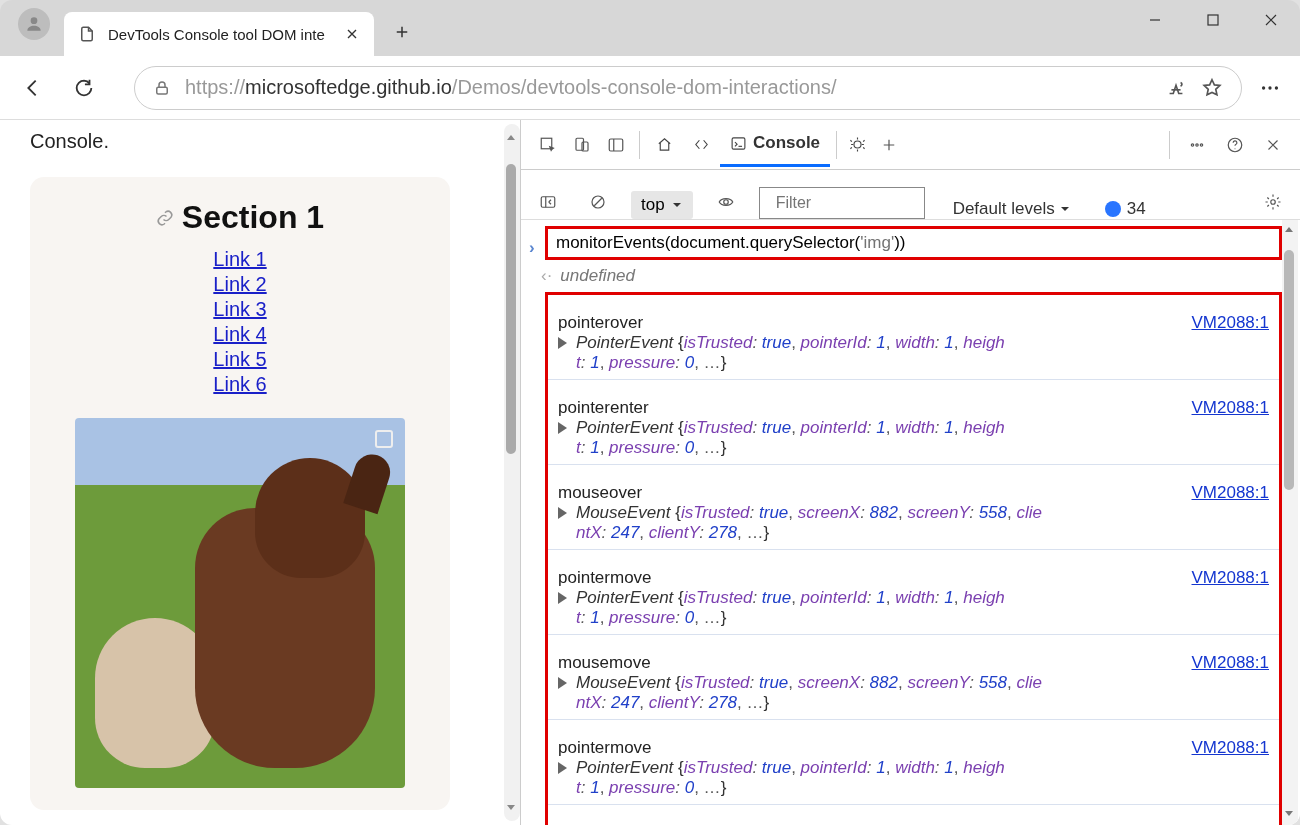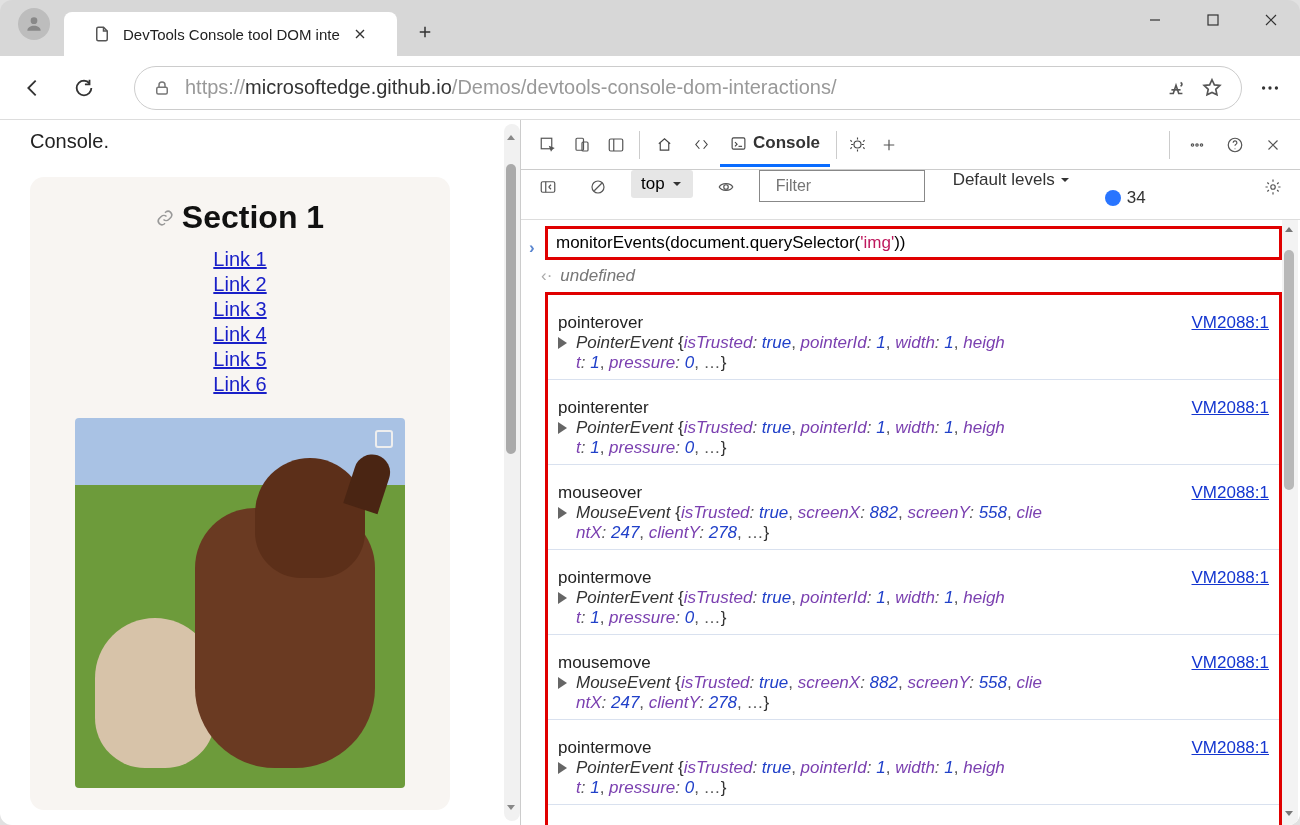--- a/index.html
+++ b/index.html
@@ -2,21 +2,21 @@
 <html><head>
 <meta charset="utf-8">
 <style>
 * { box-sizing: border-box; margin: 0; padding: 0; font-family: "Segoe UI", Arial, sans-serif; }
 body { width: 1300px; height: 825px; background: #e1e1e1; overflow: hidden; position: relative; border-radius: 12px; }
 
 
 .title-bar { height: 56px; background: #d7d7d7; display: flex; align-items: flex-end; padding-left: 12px; }
 .profile { width: 32px; height: 32px; background: #bdbdbd; border-radius: 50%; margin: 0 14px 16px 6px; display:flex; align-items:center; justify-content:center; }
 .profile svg { width:20px; height:20px; fill:#888; }
-.tab { height: 44px; background: #fff; border-radius: 8px 8px 0 0; display: flex; align-items: center; padding: 0 29px; gap: 12px; min-width: 310px; box-shadow: 0 -4px 0 0 #fff inset; }
+.tab { height: 44px; background: #fff; border-radius: 8px 8px 0 0; display: flex; align-items: center; padding: 0 14px; gap: 12px; min-width: 310px; box-shadow: 0 -4px 0 0 #fff inset; }
 .tab-icon { width:18px; height:18px; }
 .tab-title { font-size: 15px; color: #222; flex:1; white-space:nowrap; overflow:hidden; text-overflow:ellipsis; }
 .tab-close { width:16px; height:16px; color:#444; cursor:pointer; }
 .new-tab { width:36px; height:36px; display:flex; align-items:center; justify-content:center; margin-left: 10px; margin-bottom: 6px; border-radius:4px; cursor:pointer; }
 .win-btns { position:absolute; right:0; top:0; height:40px; display:flex; }
 .win-btn { width:58px; height:40px; display:flex; align-items:center; justify-content:center; cursor:pointer; }
 .win-btn svg { width:14px; height:14px; stroke:#333; stroke-width:1.2; fill:none; }
 
 .toolbar { height: 64px; background: #fff; display: flex; align-items: center; padding: 0 10px; gap: 8px; border-bottom: 1px solid #ddd; }
 .nav-btn { width:44px; height:44px; display:flex; align-items:center; justify-content:center; border-radius:6px; cursor:pointer; }
@@ -54,38 +54,38 @@
 
 .devtools { flex:1; position:relative; height:100%; border-left:1px solid #ccc; background:#fff; display:flex; flex-direction:column; }
 .dt-tabs { height:50px; border-bottom:1px solid #ccc; display:flex; align-items:center; padding:0 10px; }
 .dt-iconbtn { width:34px; height:34px; border-radius:4px; display:flex; align-items:center; justify-content:center; cursor:pointer; }
 .dt-iconbtn svg { width:18px; height:18px; stroke:#555; stroke-width:1.6; fill:none; }
 .dt-sep { width:1px; height:28px; background:#ccc; margin:0 6px; }
 .dt-tab { height:44px; padding:0 10px; display:flex; align-items:center; gap:6px; font-size:17px; color:#333; cursor:pointer; }
 .dt-tab.active { border-bottom:3px solid #0a6cff; font-weight:600; }
 .dt-tab svg { width:17px; height:17px; stroke:#444; stroke-width:1.6; fill:none; }
 .dt-right { margin-left:auto; display:flex; align-items:center; gap:4px; }
-.dt-options { height:50px; border-bottom:1px solid #ddd; display:flex; align-items:flex-start; padding:0 10px; gap:16px; }
+.dt-options { height:50px; border-bottom:1px solid #ddd; display:flex; align-items:flex-end; padding:0 10px; gap:16px; }
 .dt-top-select { background:#e6e6e6; padding:4px 10px; border-radius:3px; display:flex; align-items:center; gap:6px; font-size:17px; cursor:pointer; }
 .filter-box { width:166px; height:32px; border:1px solid #888; padding:0 16px; font-size:16px; color:#888; outline:none; }
 .levels { font-size:17px; color:#333; display:flex; align-items:center; gap:4px; margin-left:12px; cursor:pointer; }
 .issue-badge { display:flex; align-items:center; gap:6px; margin-left:18px; font-size:17px; color:#333;margin-top:18px; }
 .issue-dot { width:16px; height:16px; background:#2975ff; border-radius:50%; }
 .gear { margin-left:auto; }
 
 .console-body { flex:1; overflow:hidden; position:relative; font-family: Consolas, Menlo, monospace; font-size:17px; }
 .dt-scroll { position:absolute; right:2px; top:0; bottom:0; width:16px; background:#f3f3f3; }
 .dt-thumb { position:absolute; right:4px; top:30px; width:10px; height:240px; background:#b8b8b8; border-radius:5px; }
 .dt-arrow-up, .dt-arrow-dn { position:absolute; right:3px; width:12px; color:#555; }
 .dt-arrow-up{top:4px;} .dt-arrow-dn{bottom:6px;}
 
 .prompt-line { border:3px solid #e00000; margin:6px 18px 4px 24px; padding:4px 8px; display:flex; align-items:center; gap:8px; }
 .chevron { color:#5a86d0; font-weight:700; }
 .code-fn { color:#000; }
-.code-str { color:#be185d; }
+.code-str { color:#737373; }
 .ret-line { padding:2px 20px 6px 20px; color:#777; display:flex; align-items:center; gap:8px; font-style:italic;}
 .ret-line .lchev { color:#aaa; font-style:normal; }
 
 .events-box { border:3px solid #e00000; margin:0 18px 0 24px; }
 .evt { border-bottom:1px solid #d9e1ef; padding:18px 10px 6px 10px; }
 .evt:last-child { border-bottom:none; }
 .evt-head { display:flex; justify-content:space-between; color:#222; }
 .vm-link { color:#1436d0; text-decoration:underline; cursor:pointer; }
 .evt-body { padding-left:18px; position:relative; color:#5a5a5a; font-style:italic; }
 .tri { position:absolute; left:0; top:4px; width:0; height:0; border-style:solid; border-width:6px 0 6px 9px; border-color:transparent transparent transparent #666; }

